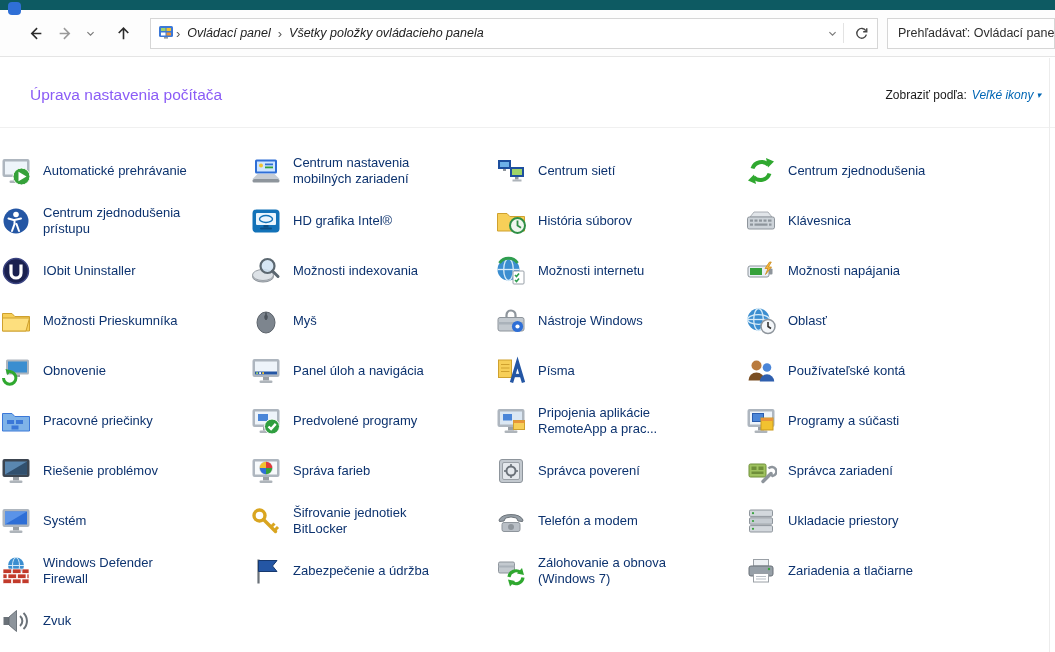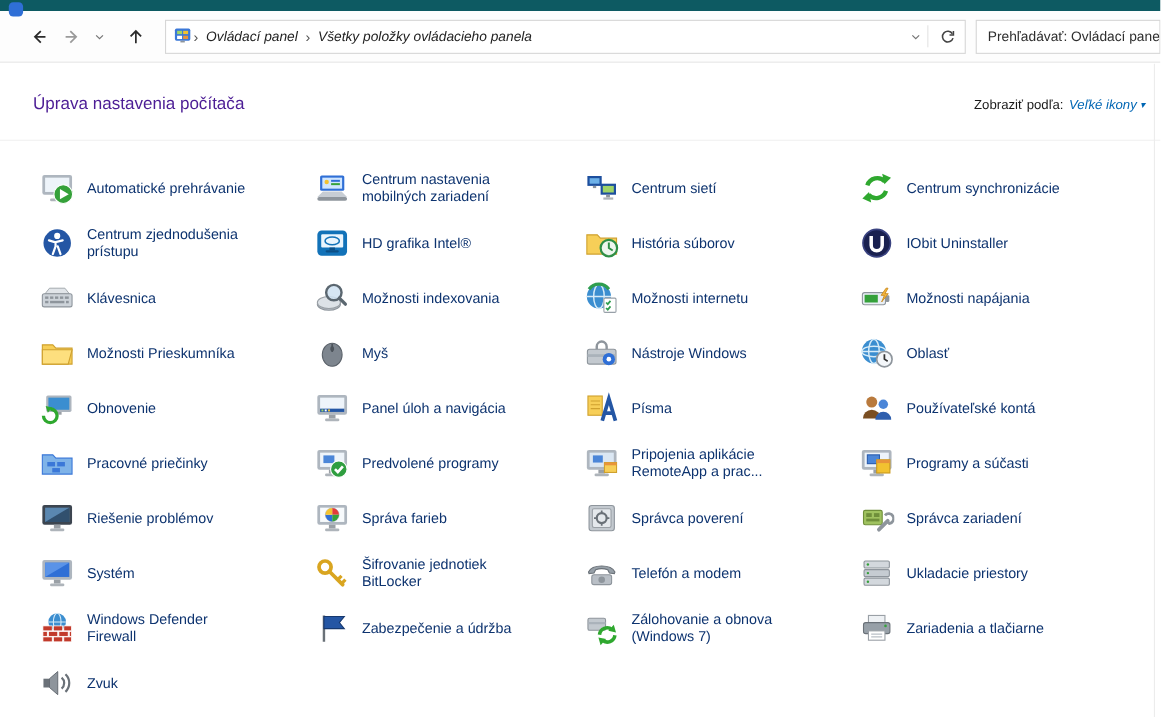--- a/index.html
+++ b/index.html
@@ -17,26 +17,26 @@
   .addressbar{width:728px;height:31px;box-sizing:border-box;border:1px solid #d6d6d6;background:#fff;margin-left:12px;display:flex;align-items:center;padding:0 4px 0 7px;font-size:12.5px;color:#222;}
   .crumb{padding:0 5px;cursor:pointer;white-space:nowrap;font-style:italic;}
   .sep{color:#555;padding:0 2px;font-size:13px;}
   .ab-spacer{flex:1;}
   .ab-divider{width:1px;height:20px;background:#e3e3e3;margin:0 5px;}
   .searchbox{flex:1;height:31px;box-sizing:border-box;border:1px solid #d6d6d6;background:#fff;margin-left:9px;display:flex;align-items:center;padding-left:8px;overflow:hidden;}
   .searchbox input{border:none;outline:none;font-size:12.5px;color:#222;width:220px;font-family:"Liberation Sans",sans-serif;background:transparent;}
   .searchbox input::placeholder{color:#2e2e2e;opacity:1;}
   
   .header-row{display:flex;align-items:center;padding:29px 14px 0 30px;}
-  .page-title{font-size:15.5px;font-weight:400;color:#4c1d95;margin:0;}
+  .page-title{font-size:15.5px;font-weight:400;color:#8b5cf6;margin:0;}
   .viewby{margin-left:auto;font-size:12px;color:#1a1a1a;display:flex;align-items:center;gap:5px;}
   .view-link{color:#0066b4;cursor:pointer;display:flex;align-items:center;gap:3px;font-style:italic;}
   .caret{font-size:9px;color:#0066b4;line-height:1;}
   .hairline{height:1px;background:#f0f0f0;margin-top:23px;}
-  #items-grid{display:grid;grid-template-columns:250px 245px 250px 272px;grid-auto-rows:50px;padding-left:36px;margin-top:18px;}
+  #items-grid{display:grid;grid-template-columns:250px 245px 250px 272px;grid-auto-rows:50px;margin-top:18px;}
   .item{display:flex;align-items:center;gap:11px;cursor:pointer;overflow:hidden;}
   .item-icon{width:32px;height:32px;flex:0 0 32px;}
   .item-icon svg{display:block;}
   .item-label{font-size:13px;color:#0d336f;line-height:1.22;max-width:154px;}
   .right-edge{position:absolute;top:58px;bottom:0;left:1049px;width:1px;background:#ececec;}
 </style>
 </head>
 <body>
 
 <div>
@@ -159,21 +159,21 @@
       </div>
       <div class="item">
         <span class="item-icon">
           <svg viewBox="0 0 32 32" width="32" height="32">
             <path d="M7.5 13.5 a9.5 9.5 0 0 1 16 -3.5" fill="none" stroke="#2fa82f" stroke-width="4"></path>
             <path d="M21 3 l8 3.5 -6 6 z" fill="#2fa82f"></path>
             <path d="M24.5 18.5 a9.5 9.5 0 0 1 -16 3.5" fill="none" stroke="#2fa82f" stroke-width="4"></path>
             <path d="M11 29 l-8 -3.5 6 -6 z" fill="#2fa82f"></path>
           </svg>
         </span>
-        <span class="item-label">Centrum synchronizácie</span>
+        <span class="item-label">Centrum zjednodušenia</span>
       </div>
       <div class="item">
         <span class="item-icon">
           <svg viewBox="0 0 32 32" width="32" height="32">
             <circle cx="16" cy="16" r="12.5" fill="#2456a4"></circle>
             <circle cx="16" cy="9.5" r="2.8" fill="#fff"></circle>
             <path d="M8.5 13.5 l6 1.8 v3.7 l-2.5 7 m4.5 -7 l2.5 7 m-4.5 -10.7 v-0.2 l6.5 -1.6" stroke="#fff" stroke-width="2" fill="none" stroke-linecap="round"></path>
           </svg>
         </span>
         <span class="item-label">Centrum zjednodušenia prístupu</span>
@@ -192,49 +192,49 @@
       </div>
       <div class="item">
         <span class="item-icon">
           <svg viewBox="0 0 32 32" width="32" height="32">
             <path d="M2.5 8.5 l9.5 0 2.8 3 14.7 0 0 14.5 -27 0 z" fill="#f7cf58" stroke="#cfa12e"></path>
             <circle cx="22.5" cy="20.5" r="7.5" fill="#eef6ee" stroke="#2f8f46" stroke-width="2"></circle>
             <path d="M22.5 15.5 v5 l3.5 2.2" stroke="#2f8f46" stroke-width="1.8" fill="none"></path>
           </svg>
         </span>
         <span class="item-label">História súborov</span>
-      </div>
-      <div class="item">
-        <span class="item-icon">
-          <svg viewBox="0 0 32 32" width="32" height="32">
-            <circle cx="16" cy="16" r="12.5" fill="#1a2150"></circle>
-            <circle cx="16" cy="16" r="12.5" fill="none" stroke="#3a4380" stroke-width="1.5"></circle>
-            <path d="M11 9.5 v8.5 a5 5 0 0 0 10 0 v-8.5" fill="none" stroke="#fff" stroke-width="3.2"></path>
-          </svg>
-        </span>
-        <span class="item-label">IObit Uninstaller</span>
       </div>
       <div class="item">
         <span class="item-icon">
           <svg viewBox="0 0 32 32" width="32" height="32">
             <path d="M5 12 l4 -5 h14 l4 5 z" fill="#e1e5e9" stroke="#9aa0a6" stroke-width="0.8"></path>
             <rect x="2.5" y="12" width="27" height="12" rx="1.8" fill="#cdd3d9" stroke="#8e959c"></rect>
             <g fill="#8e959c">
               <rect x="5" y="14.5" width="3" height="2.2"></rect>
               <rect x="9.5" y="14.5" width="3" height="2.2"></rect>
               <rect x="14" y="14.5" width="3" height="2.2"></rect>
               <rect x="18.5" y="14.5" width="3" height="2.2"></rect>
               <rect x="23" y="14.5" width="3.5" height="2.2"></rect>
               <rect x="5" y="18.5" width="3" height="2.2"></rect>
               <rect x="9.5" y="18.5" width="13" height="2.2"></rect>
               <rect x="24" y="18.5" width="2.5" height="2.2"></rect>
             </g>
           </svg>
         </span>
         <span class="item-label">Klávesnica</span>
+      </div>
+      <div class="item">
+        <span class="item-icon">
+          <svg viewBox="0 0 32 32" width="32" height="32">
+            <circle cx="16" cy="16" r="12.5" fill="#1a2150"></circle>
+            <circle cx="16" cy="16" r="12.5" fill="none" stroke="#3a4380" stroke-width="1.5"></circle>
+            <path d="M11 9.5 v8.5 a5 5 0 0 0 10 0 v-8.5" fill="none" stroke="#fff" stroke-width="3.2"></path>
+          </svg>
+        </span>
+        <span class="item-label">IObit Uninstaller</span>
       </div>
       <div class="item">
         <span class="item-icon">
           <svg viewBox="0 0 32 32" width="32" height="32">
             <ellipse cx="13" cy="21.5" rx="10.5" ry="5.5" fill="#b9bfc6" stroke="#8e959c"></ellipse>
             <ellipse cx="13" cy="20" rx="10.5" ry="5.5" fill="#dde2e7" stroke="#9aa0a6"></ellipse>
             <circle cx="17.5" cy="11" r="7" fill="#cfe2f2" fill-opacity="0.85" stroke="#5b6770" stroke-width="2.2"></circle>
             <line x1="22.5" y1="16" x2="28" y2="21.5" stroke="#5b6770" stroke-width="3" stroke-linecap="round"></line>
           </svg>
         </span>

